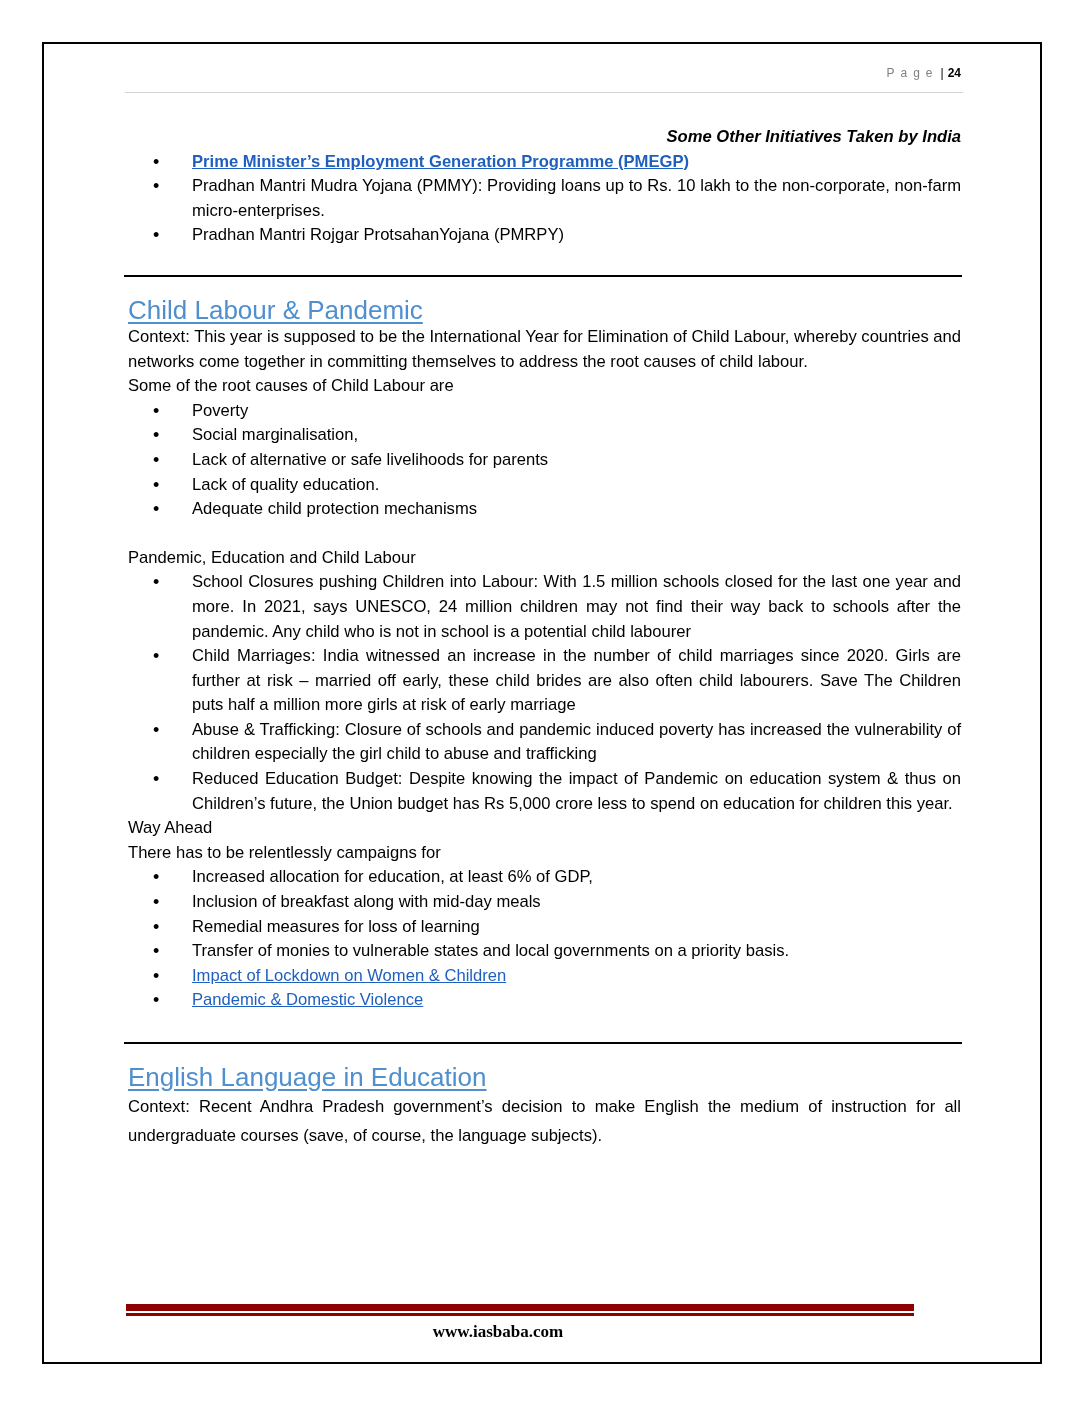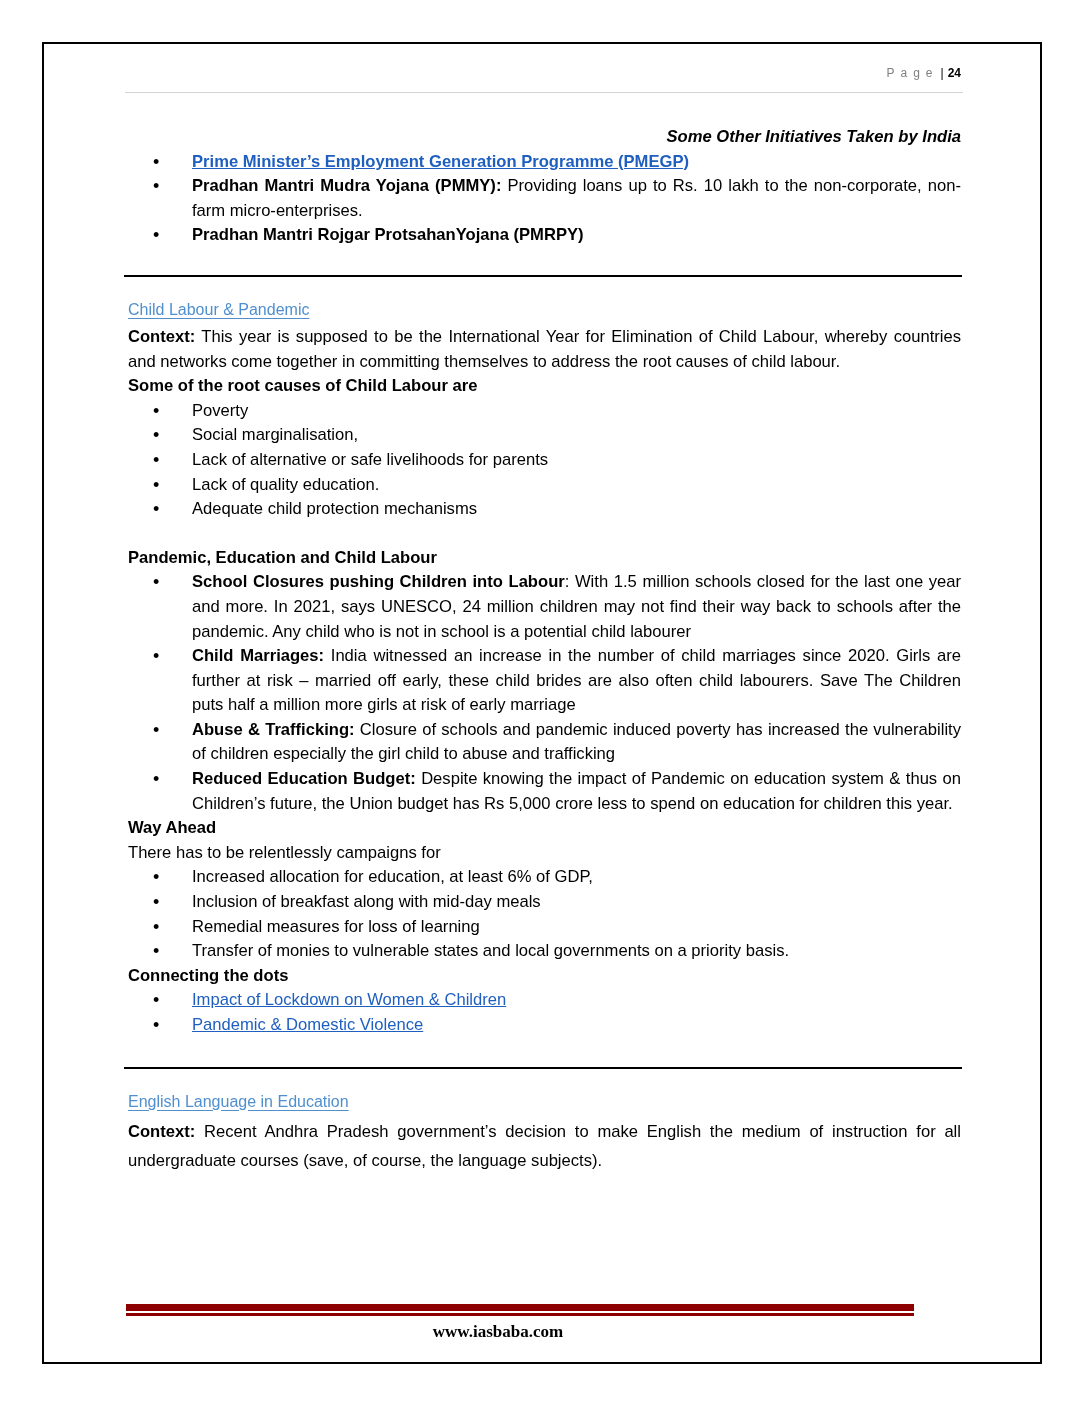--- a/index.html
+++ b/index.html
@@ -11,28 +11,28 @@
             border-bottom: 1px solid #d4d4d4; }
   .header .pg { position: absolute; right: 2px; top: 2px; font-size: 12px; }
   .header .pg-word { color: #7f7f7f; letter-spacing: 6px; }
   .header .pg-sep { color: #000; margin: 0 4px 0 2px; }
   .header .pg-num { font-weight: bold; color: #000; }
 
   .content { position: absolute; left: 128px; top: 125px; width: 833px; font-size: 16.6px; line-height: 24.6px; }
   p, ul { margin: 0; padding: 0; }
   .justify { text-align: justify; }
   .bi { font-weight: bold; font-style: italic; text-align: right; }
-  .b { font-weight: bold; }
+  .b { font-weight: normal; }
   ul.bl { list-style: none; padding-left: 64px; }
   ul.bl li { position: relative; text-align: justify; }
   ul.bl li::before { content: "\2022"; position: absolute; left: -39px; top: 0; font-size: 18px; }
   a.link { color: #1f5fbf; text-decoration: underline; }
   a.link-b { color: #1f5fbf; text-decoration: underline; font-weight: bold; }
   .rule { height: 0; border-top: 2px solid #000; margin-left: -4px; width: 838px; }
-  h2.sec { font-weight: normal; font-size: 16px; color: #4f8fce; text-decoration: underline;
+  h2.sec { font-weight: normal; font-size: 26px; color: #4f8fce; text-decoration: underline;
            text-underline-offset: 3px; margin: 0; line-height: 30px; }
   .gap { height: 24px; }
 
   .footer-bar1 { position: absolute; left: 126px; top: 1304px; width: 788px; height: 7px; background: #8e0000; }
   .footer-bar2 { position: absolute; left: 126px; top: 1313px; width: 788px; height: 3px; background: #8e0000; }
   .footer-url { position: absolute; left: 0; width: 996px; top: 1322px; text-align: center;
                 font-family: "Liberation Serif", "DejaVu Serif", serif; font-weight: bold; font-size: 17px; color: #000; }
 </style>
 </head>
 <body>
@@ -85,21 +85,20 @@
     <li><span class="b">Reduced Education Budget:</span><span> Despite knowing the impact of Pandemic on education system &amp; thus on Children’s future, the Union budget has Rs 5,000 crore less to spend on education for children this year.</span></li>
   </ul>
   <p class="b">Way Ahead</p>
   <p>There has to be relentlessly campaigns for</p>
   <ul class="bl">
     <li>Increased allocation for education, at least 6% of GDP,</li>
     <li>Inclusion of breakfast along with mid-day meals</li>
     <li>Remedial measures for loss of learning</li>
     <li>Transfer of monies to vulnerable states and local governments on a priority basis.</li>
   </ul>
-  <p class="b">Connecting the dots</p>
   <ul class="bl">
     <li><a class="link" href="#">Impact of Lockdown on Women &amp; Children</a></li>
     <li><a class="link" href="#">Pandemic &amp; Domestic Violence</a></li>
   </ul>
 
   <div style="height:29px"></div>
   <div class="rule"></div>
   <div style="height:18px"></div>
 
   <h2 class="sec">English Language in Education</h2>

